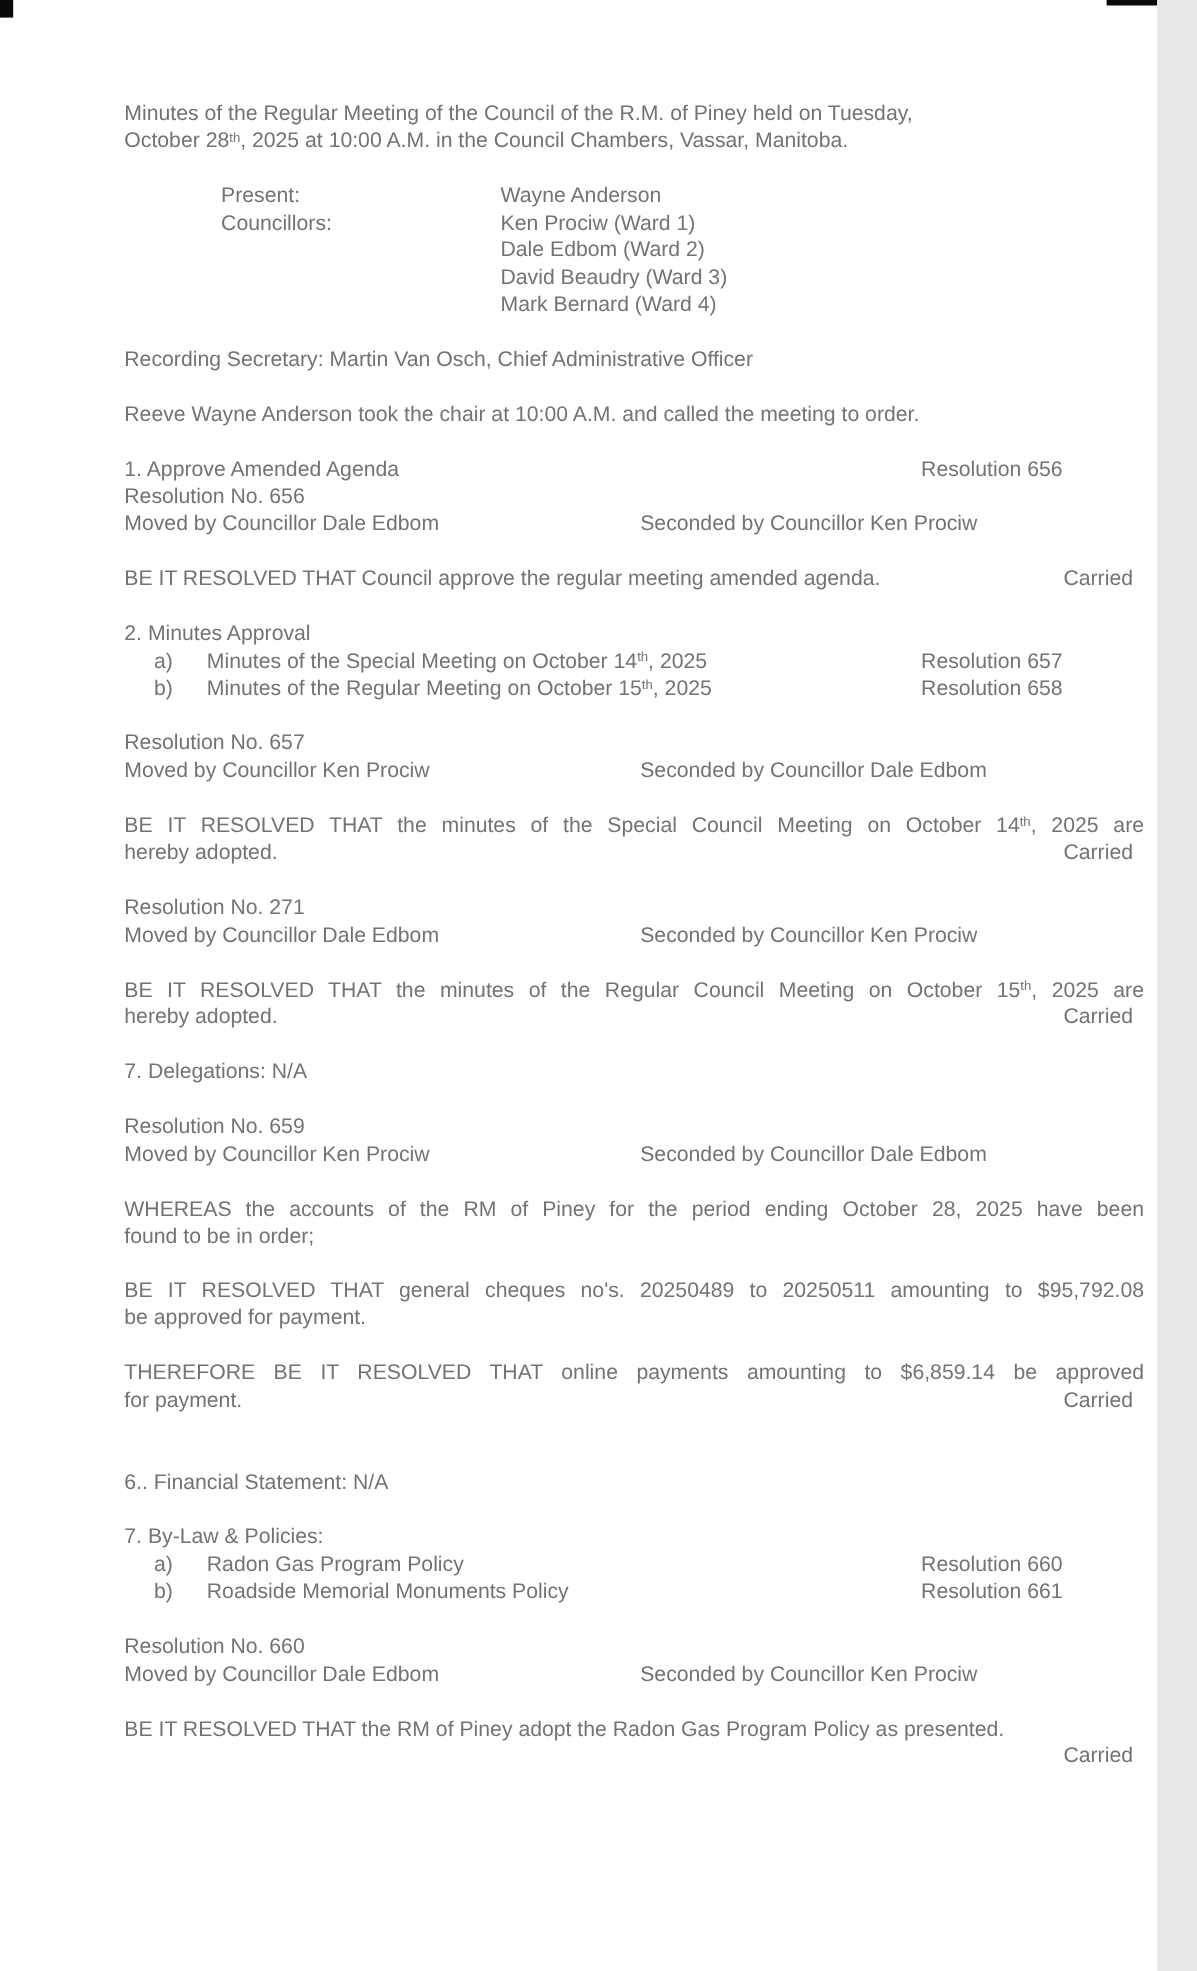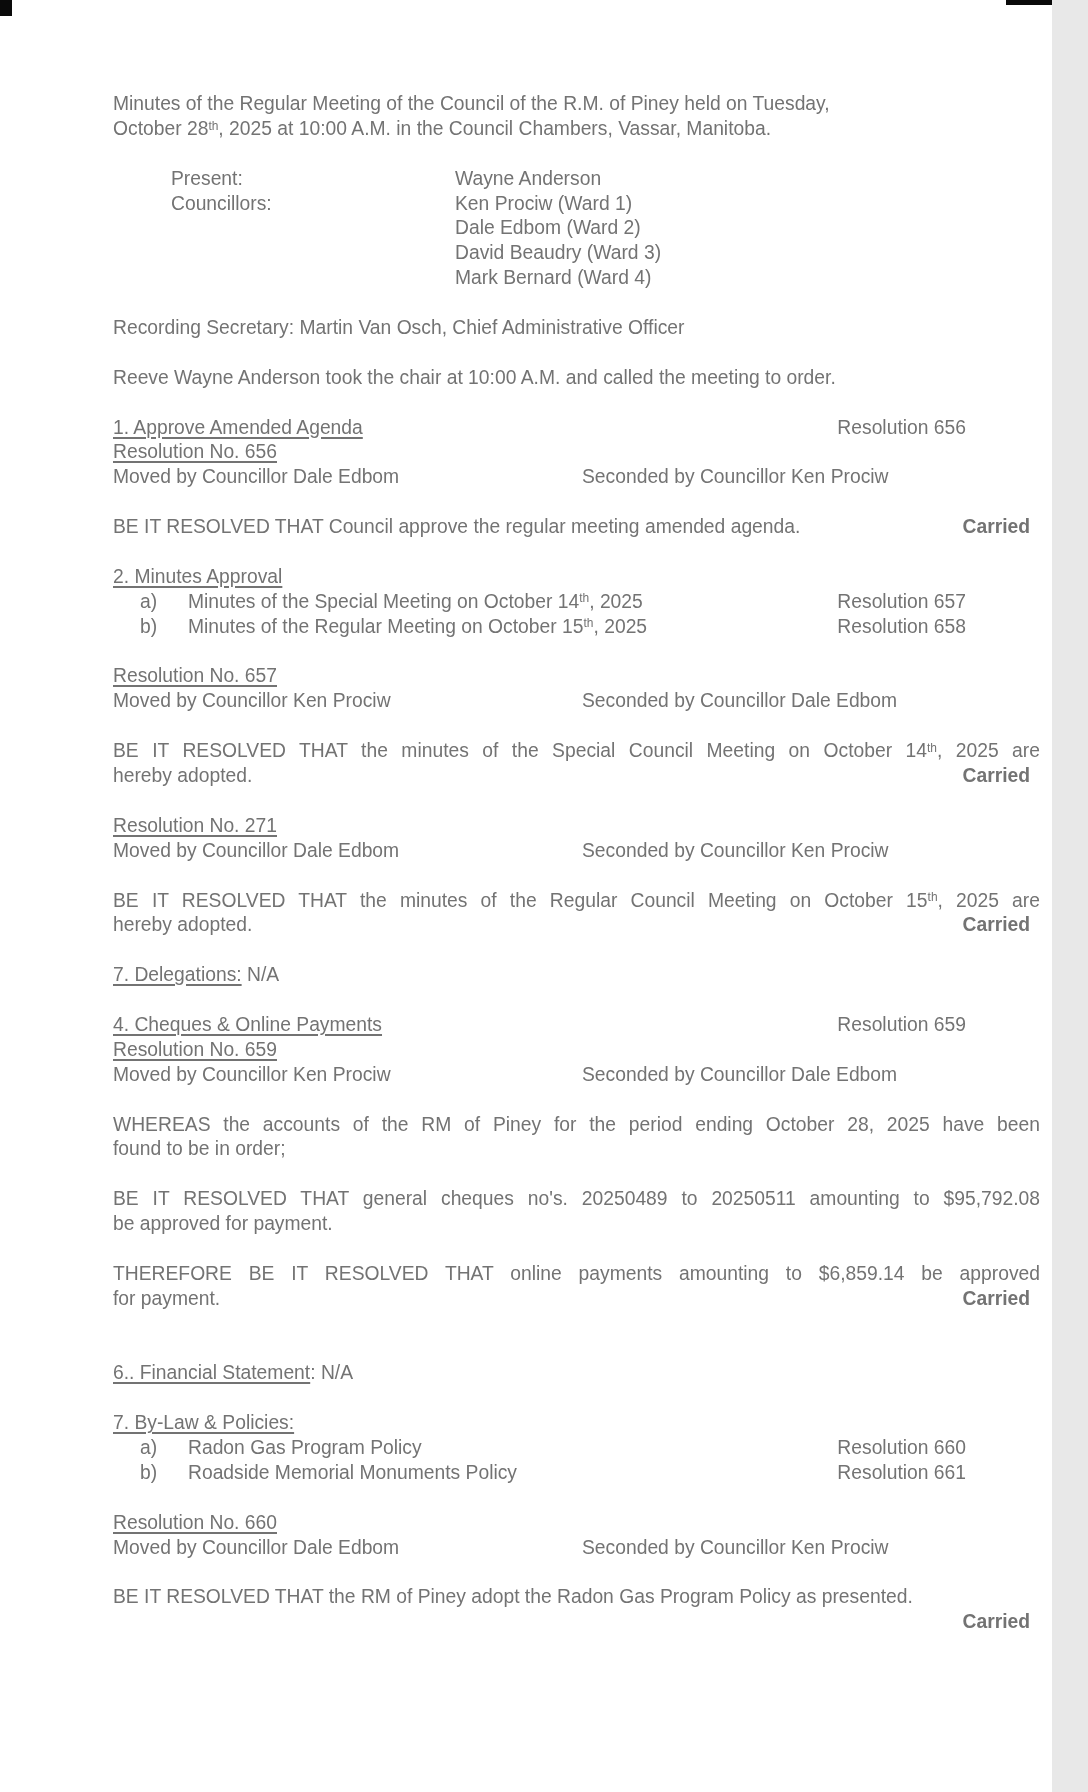--- a/index.html
+++ b/index.html
@@ -9,27 +9,27 @@
     background:#ffffff;
     font-family:"Liberation Sans","DejaVu Sans",sans-serif;
     font-size:19.3px;
     color:#737373;
     overflow:hidden;
   }
   .content{position:absolute;left:113px;top:92px;width:927px;}
   .row{position:relative;height:24.9px;line-height:24.9px;white-space:nowrap;}
   .sp{height:24.9px;}
   .jline{height:24.9px;line-height:24.9px;text-align:justify;text-align-last:justify;overflow:hidden;}
-  .u{text-decoration:underline;text-underline-offset:3px;text-decoration-thickness:1.6px;}
+  .u{text-underline-offset:3px;text-decoration-thickness:1.6px;}
   .abs-sec{position:absolute;left:469px;}
   .abs-ref{position:absolute;right:74px;}
-  .abs-car{position:absolute;right:10px;font-weight:bold;}
+  .abs-car{position:absolute;right:10px;}
   .abs-val{position:absolute;left:342px;text-align:center;}
   .abs-item{position:absolute;left:59px;margin-left:16px;}
-  .lbl{margin-left:58px;}
+  .lbl{margin-left:88px;}
   .mk{margin-left:27px;}
   .na{}
   sup{font-size:.62em;vertical-align:baseline;position:relative;top:-0.45em;}
   .artifact{position:absolute;background:#0a0a0a;}
   .artifact-tl{left:0;top:0;width:12px;height:16px;}
   .artifact-tr{right:0;top:0;width:46px;height:5px;}
 </style>
 </head>
 <body>
 
@@ -143,24 +143,20 @@
     </div>
     <div class="sp"></div>
 
     <div class="row">
       <span class="u">7. Delegations:</span>
       <span class="na">N/A</span>
     </div>
     <div class="sp"></div>
 
     <div class="row">
-      <span class="u">4. Cheques &amp; Online Payments</span>
-      <span class="abs-ref">Resolution 659</span>
-    </div>
-    <div class="row">
       <span class="u">Resolution No. 659</span>
     </div>
     <div class="row">
       <span>Moved by Councillor Ken Prociw</span>
       <span class="abs-sec">Seconded by Councillor Dale Edbom</span>
     </div>
     <div class="sp"></div>
     <div class="jline">
       <span>WHEREAS the accounts of the RM of Piney for the period ending October 28, 2025 have been</span>
     </div>

